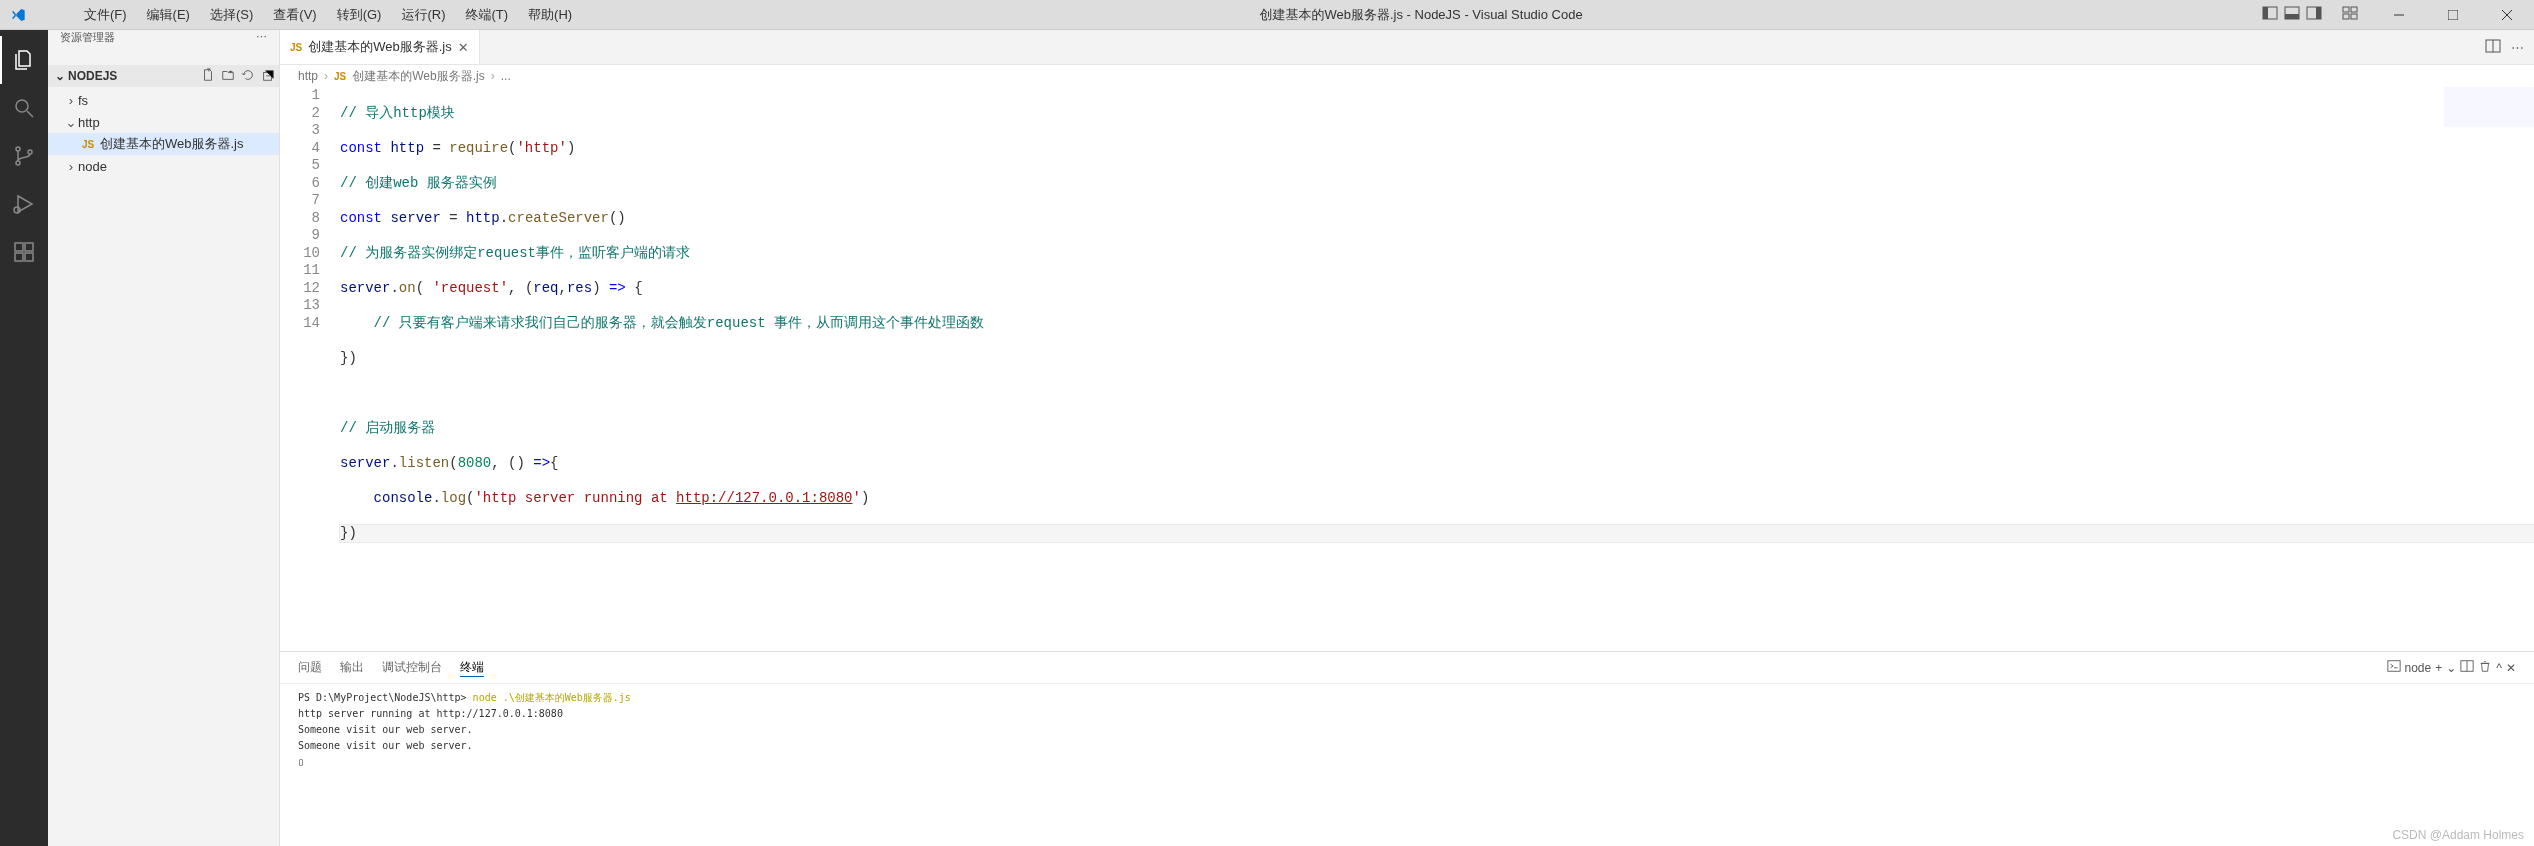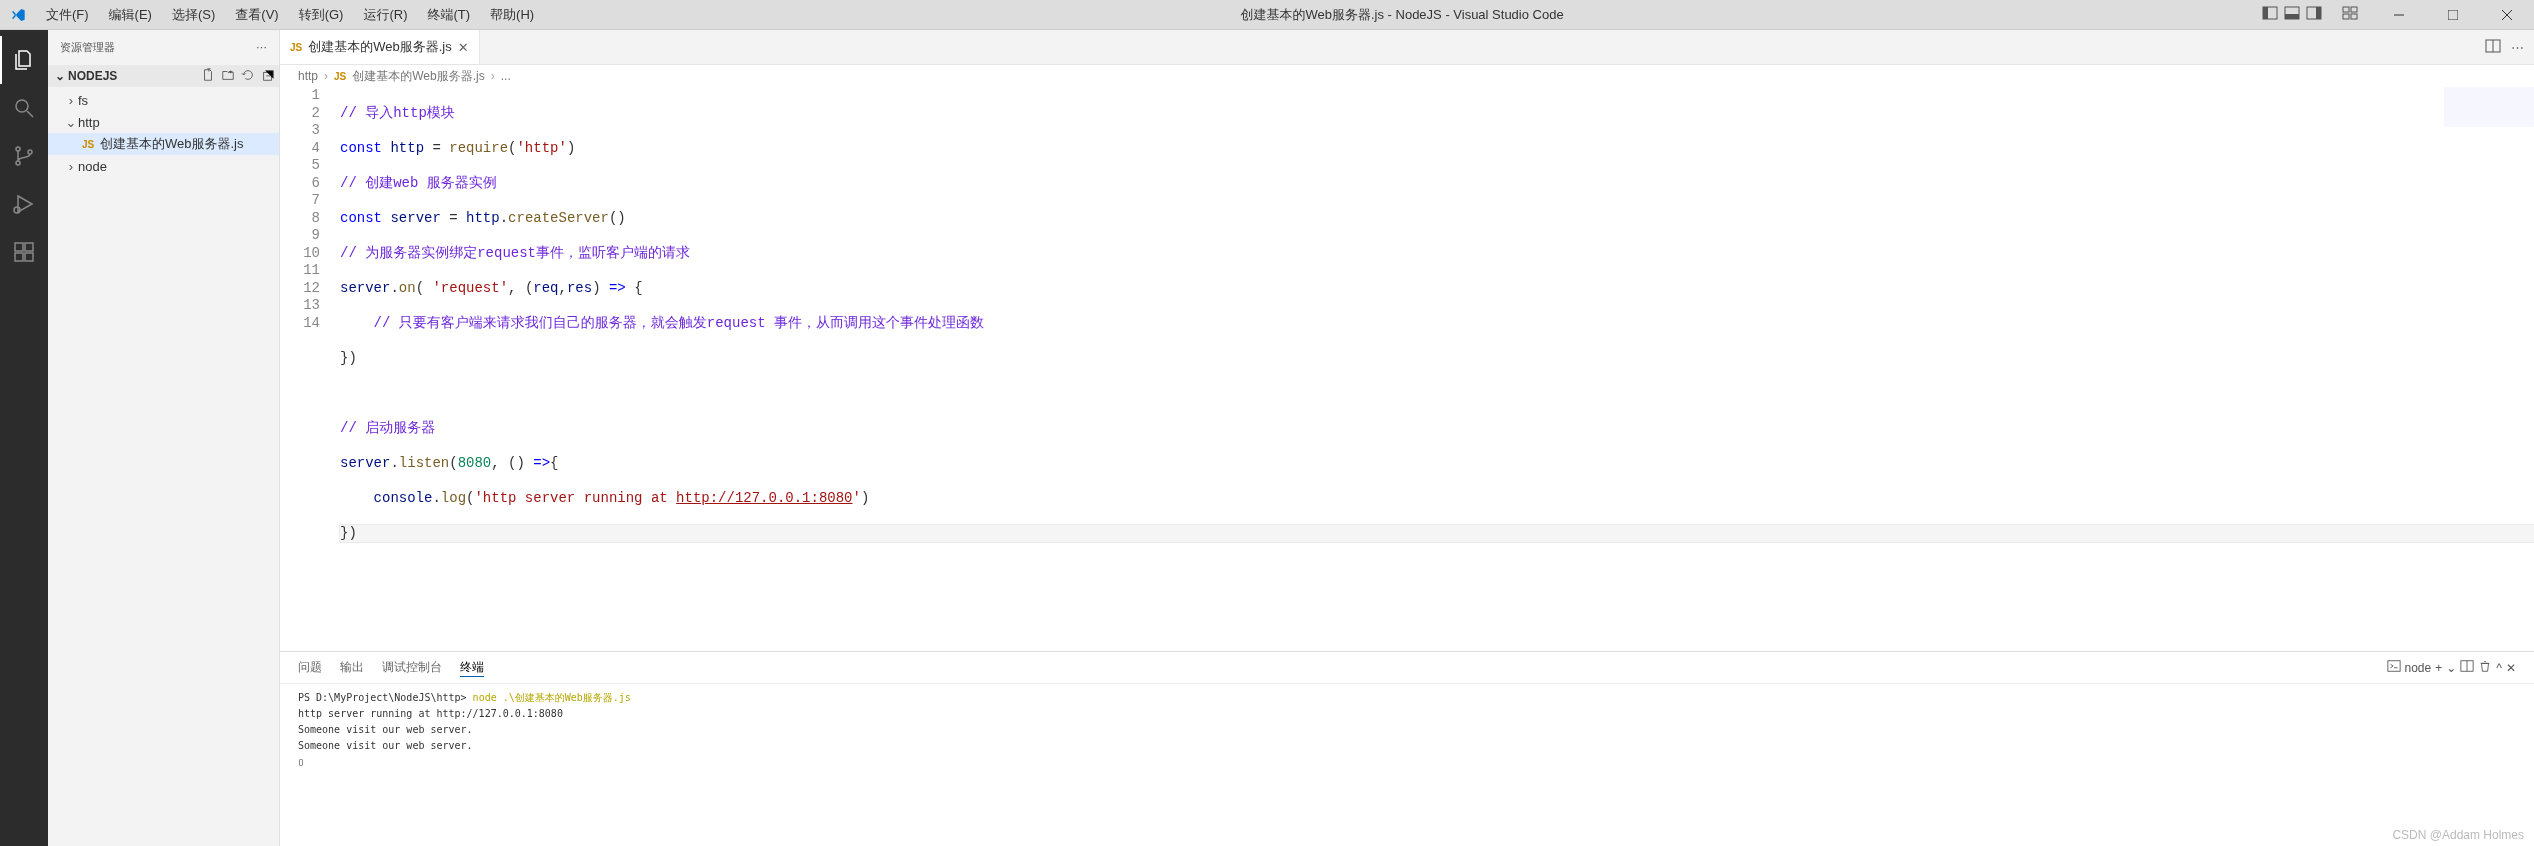--- a/index.html
+++ b/index.html
@@ -1,39 +1,39 @@
 <!DOCTYPE html>
 <html><head>
 <meta charset="utf-8">
 <style>
 * { margin: 0; padding: 0; box-sizing: border-box; }
 body { font-family: "Segoe UI", "Microsoft YaHei", sans-serif; font-size: 13px; color: #333; background: #fff; overflow: hidden; width: 2534px; height: 846px; display: flex; flex-direction: column; }
 
 
-.titlebar { height: 30px; background: #dddddd; display: flex; align-items: center; border-bottom: 1px solid #ccc; }
+.titlebar { height: 30px; background: #dddddd; display: flex; align-items: center; border-bottom: 1px solid #ccc; gap: 38px; }
 .titlebar .vsc-icon { width: 36px; display: flex; justify-content: center; }
 .menu { display: flex; gap: 4px; padding-left: 2px; }
 .menu-item { padding: 4px 8px; cursor: pointer; color: #333; }
 .title-center { flex: 1; text-align: center; color: #333; }
 .title-right { display: flex; align-items: center; gap: 8px; padding-right: 4px; }
 .layout-icons { display: flex; gap: 6px; padding-right: 10px; }
 .win-btn { width: 46px; height: 30px; display: flex; align-items: center; justify-content: center; cursor: pointer; }
 
 
 .main { flex: 1; display: flex; min-height: 0; }
 
 
 .activity-bar { width: 48px; background: #2c2c2c; display: flex; flex-direction: column; align-items: center; padding-top: 6px; }
 .activity-item { width: 48px; height: 48px; display: flex; align-items: center; justify-content: center; color: #888; cursor: pointer; position: relative; }
 .activity-item.active { color: #fff; }
 .activity-item.active::before { content: ""; position: absolute; left: 0; top: 0; bottom: 0; width: 2px; background: #fff; }
 
 
 .sidebar { width: 232px; background: #f3f3f3; border-right: 1px solid #e0e0e0; display: flex; flex-direction: column; }
-.sidebar-header { height: 35px; display: flex; align-items: center; justify-content: space-between; padding: 0 12px; text-transform: uppercase; font-size: 11px; color: #555; }
+.sidebar-header { height: 35px; display: flex; justify-content: space-between; padding: 0 12px; text-transform: uppercase; font-size: 11px; color: #555; }
 .project-header { height: 22px; display: flex; align-items: center; padding: 0 4px; font-weight: bold; font-size: 12px; background: #e8e8e8; }
 .project-header .chev { width: 16px; text-align: center; }
 .project-actions { margin-left: auto; display: flex; gap: 6px; color: #555; }
 .tree { padding: 2px 0; }
 .tree-item { display: flex; align-items: center; height: 22px; padding-left: 16px; cursor: pointer; }
 .tree-item.file { padding-left: 34px; }
 .tree-item.selected { background: #dbeafe; }
 .tree-item .chev { width: 14px; text-align: center; color: #555; }
 .tree-item .icon { width: 18px; color: #cc8b00; font-weight: bold; font-size: 10px; }
 .tree-item .label { flex: 1; }
@@ -48,21 +48,21 @@
 .breadcrumb { height: 22px; display: flex; align-items: center; gap: 6px; padding: 0 18px; color: #777; font-size: 12px; }
 .breadcrumb .sep { color: #aaa; }
 
 .editor-split { flex: 1; display: flex; flex-direction: column; min-height: 0; }
 
 
 .editor { flex: 1; display: flex; font-family: Consolas, "Courier New", monospace; font-size: 14px; line-height: 17.5px; position: relative; min-height: 0; overflow: hidden; }
 .gutter { width: 60px; text-align: right; color: #888; padding-right: 20px; }
 .code { flex: 1; white-space: pre; position: relative; }
 .line { height: 17.5px; }
-.tk-comment { color: #6d28d9; }
+.tk-comment { color: #0f766e; }
 .tk-keyword { color: #0000ff; }
 .tk-var { color: #001080; }
 .tk-func { color: #795e26; }
 .tk-string { color: #a31515; }
 .tk-num { color: #098658; }
 .tk-param { color: #001080; }
 .tk-link { color: #a31515; text-decoration: underline; text-decoration-color: #a31515; }
 .cursor-line { background: #f5f5f5; outline: 1px solid #eaeaea; }
 .minimap { position: absolute; right: 0; top: 0; width: 90px; height: 40px; background: linear-gradient(90deg,#eef 0,#eef 100%); opacity: .5; }
 

